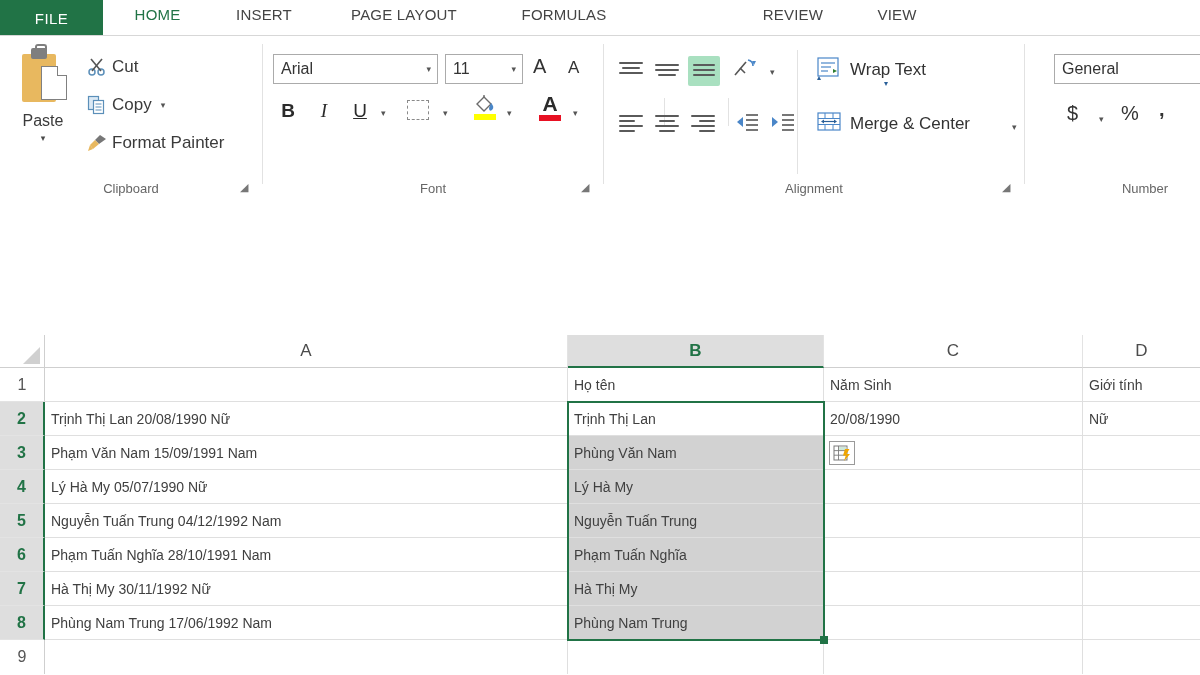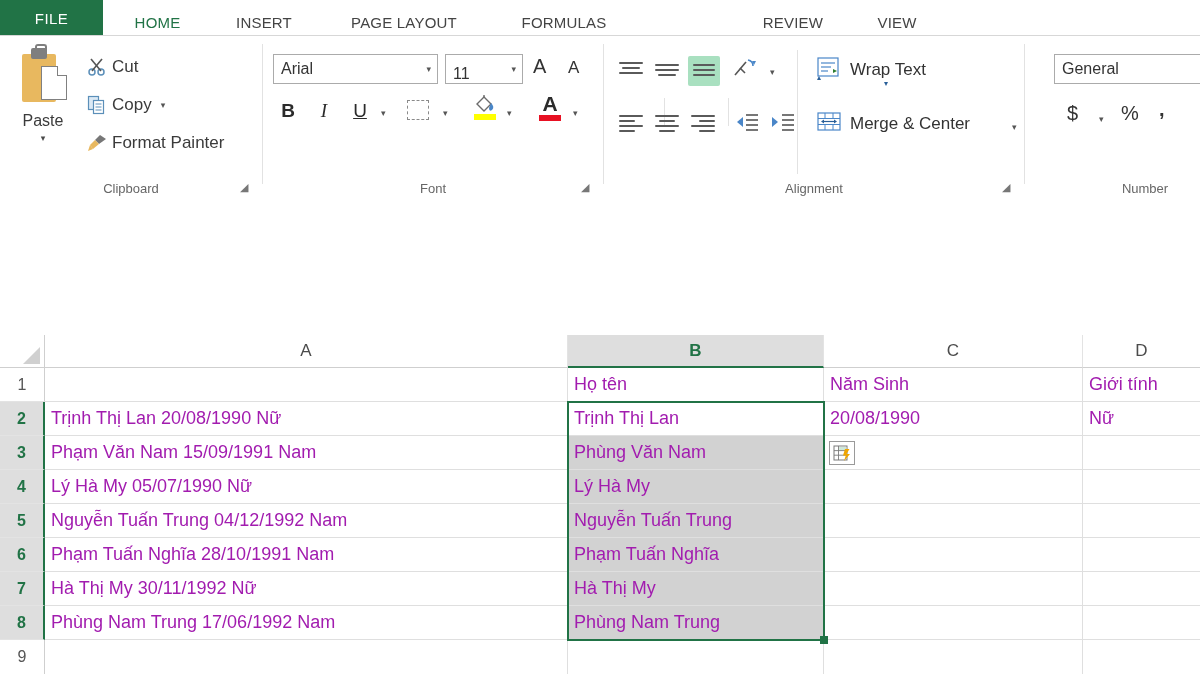--- a/index.html
+++ b/index.html
@@ -14,21 +14,21 @@
 
   
   .tabbar { position:absolute; left:0; top:0; width:1200px; height:36px; background:#ffffff; }
   .tab-file {
     position:absolute; left:0; top:0; width:103px; height:36px;
     background:#217346; color:#ffffff;
     font-size:15px; letter-spacing:.4px;
     display:flex; align-items:center; justify-content:center;
   }
   .tab {
-    position:absolute; top:8px; height:29px;
+    position:absolute; top:0; height:29px;
     display:flex; align-items:center; justify-content:center;
     font-size:15px; color:#444444; letter-spacing:.2px; padding:0 12px;
   }
   .tab.active { color:#217346; background:#ffffff; }
   .tabbar-underline {
     position:absolute; left:0; top:35px; width:1200px; height:1px; background:#d7d7d7;
   }
   .tab.active .tab-mask {
     position:absolute; left:0; right:0; bottom:-1px; height:2px; background:#ffffff;
   }
@@ -70,21 +70,21 @@
   #grp-font { left:263px; width:340px; }
   .fontname {
     position:absolute; left:10px; top:18px; width:165px; height:30px;
     border:1px solid #ababab; background:#fff;
     display:flex; align-items:center; padding-left:7px;
     font-size:16px; color:#333;
   }
   .fontsize {
     position:absolute; left:182px; top:18px; width:78px; height:30px;
     border:1px solid #ababab; background:#fff;
-    display:flex; align-items:flex-end; padding-left:7px;
+    display:flex; align-items:center; padding-left:7px;
     font-size:16px; color:#333;
   }
   .dd-caret {
     position:absolute; right:6px; top:50%; transform:translateY(-50%);
     font-size:9px; color:#555;
   }
   .grow-a { position:absolute; top:19px; font-size:20px; color:#333; }
   .sup-caret { position:absolute; font-size:8px; color:#2a6099; }
 
   .fmt-btn {
@@ -160,21 +160,21 @@
   .rowhead {
     position:absolute; left:0; width:45px;
     display:flex; align-items:center; justify-content:center;
     font-size:16px; color:#555; background:#ffffff;
     border-bottom:1px solid #e3e3e3; border-right:1px solid #cfcfcf;
   }
   .rowhead.sel { background:#dedede; color:#217346; font-weight:bold; border-right:2px solid #217346; }
 
   .cell {
     position:absolute; display:flex; align-items:center;
-    font-size:18px; color:#a21caf;
+    font-size:14px; color:#404040;
     padding-left:6px; overflow:hidden; white-space:nowrap;
     border-bottom:1px solid #dfdfdf; border-right:1px solid #dfdfdf;
     background:transparent;
   }
   .cell.shaded { background:#d2d2d2; }
 
   .selrect {
     position:absolute; border:2px solid #217346; pointer-events:none;
   }
   .fillhandle { position:absolute; width:8px; height:8px; background:#217346; }

